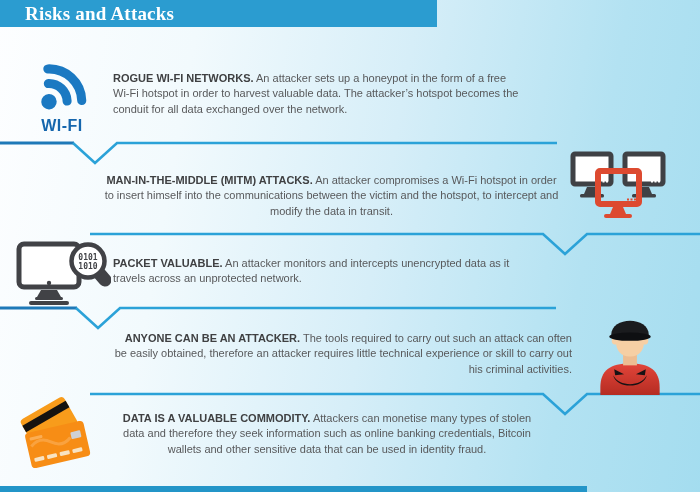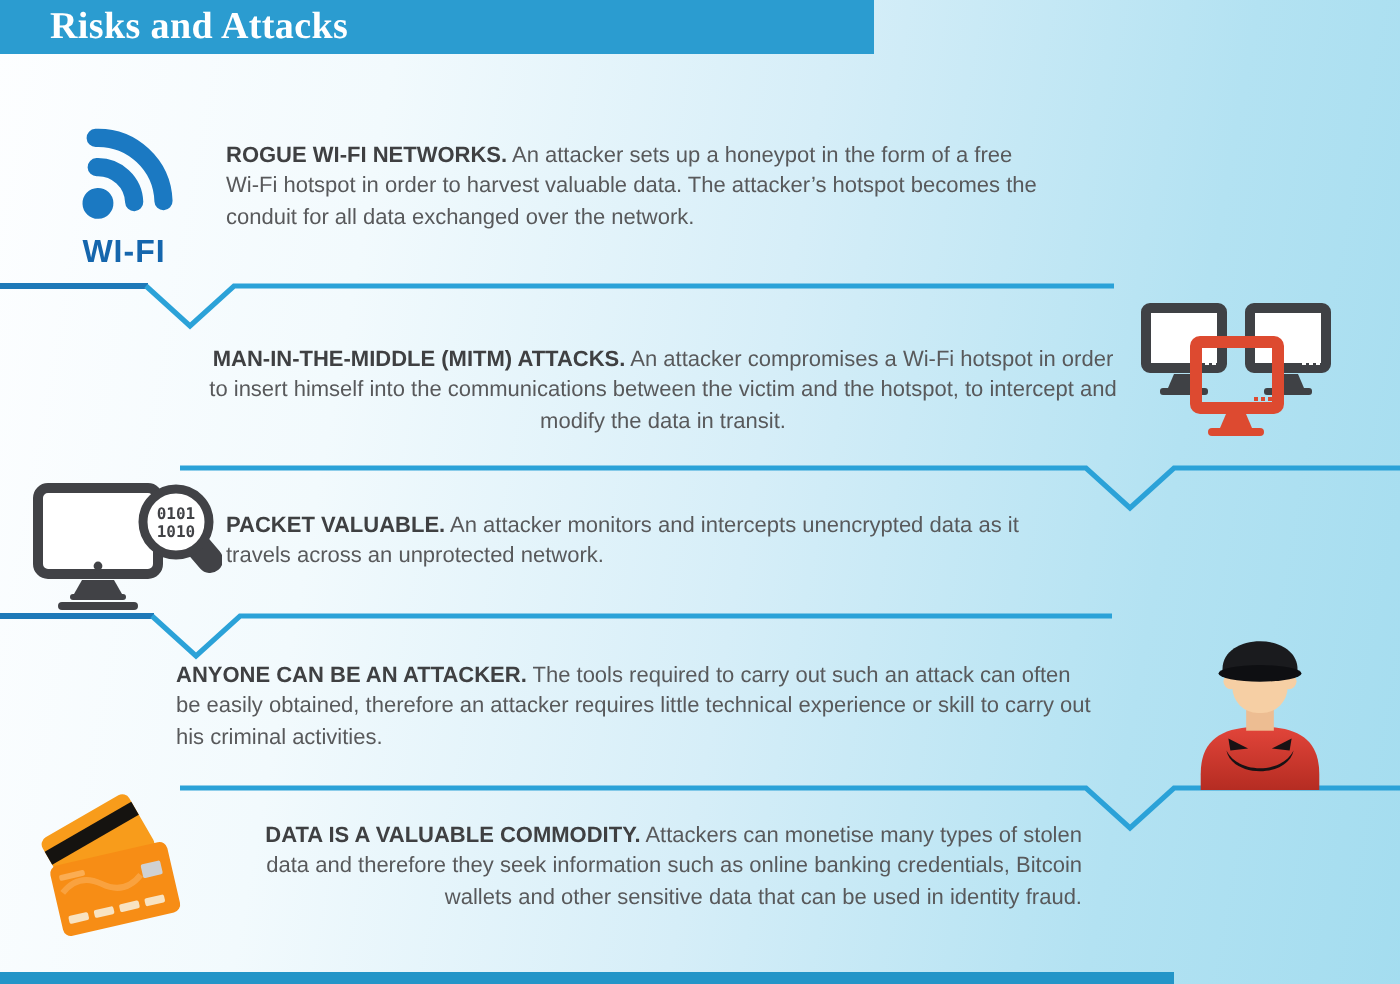--- a/index.html
+++ b/index.html
@@ -19,22 +19,22 @@
   }
   .dividers{position:absolute;left:0;top:0;width:700px;height:492px;pointer-events:none;}
   .sec{position:absolute;text-align:center;}
   .txt{
     margin:0;font-size:11px;line-height:15.4px;color:#58595b;
   }
   .txt b{color:#3f4042;font-weight:700;}
   .t1{left:113px;top:71px;width:412px;text-align:left;}
   .t2{left:103px;top:173px;width:457px;text-align:center;}
   .t3{left:113px;top:256px;width:424px;text-align:left;}
-  .t4{left:88px;top:331px;width:460px;text-align:left;}
-  .t5{left:113px;top:411px;width:428px;text-align:right;}
+  .t4{left:112px;top:331px;width:460px;text-align:right;}
+  .t5{left:113px;top:411px;width:428px;text-align:center;}
   .icon{position:absolute;}
   .wifi-wrap{left:16px;top:55px;width:92px;text-align:center;}
   .wifi-label{
     font-size:16px;font-weight:700;color:#1566ad;letter-spacing:.5px;
     margin-top:-2px;font-family:"Liberation Sans",sans-serif;
   }
   .mitm-wrap{left:570px;top:150px;}
   .sniff-wrap{left:15px;top:241px;}
   .attacker-wrap{left:597px;top:312px;}
   .cards-wrap{left:18px;top:396px;}

